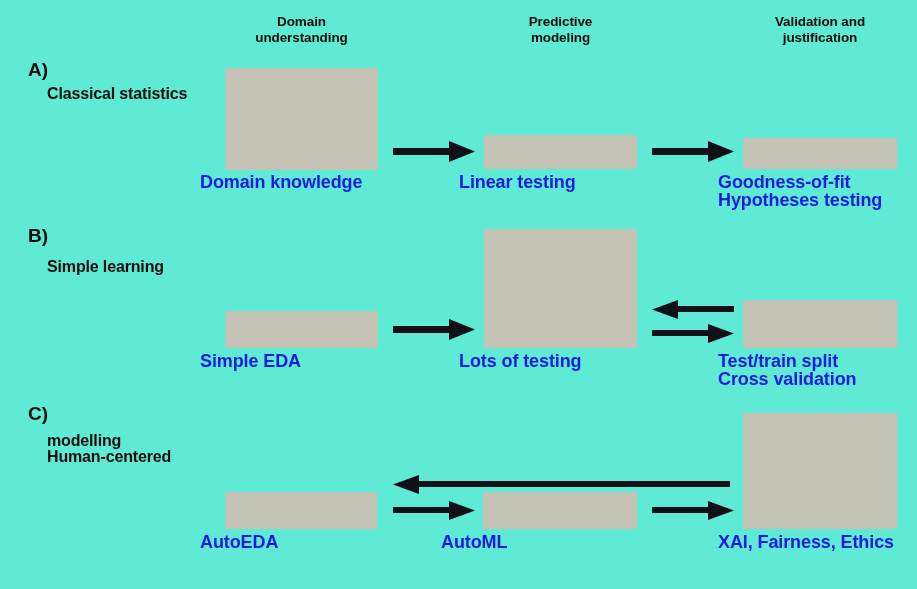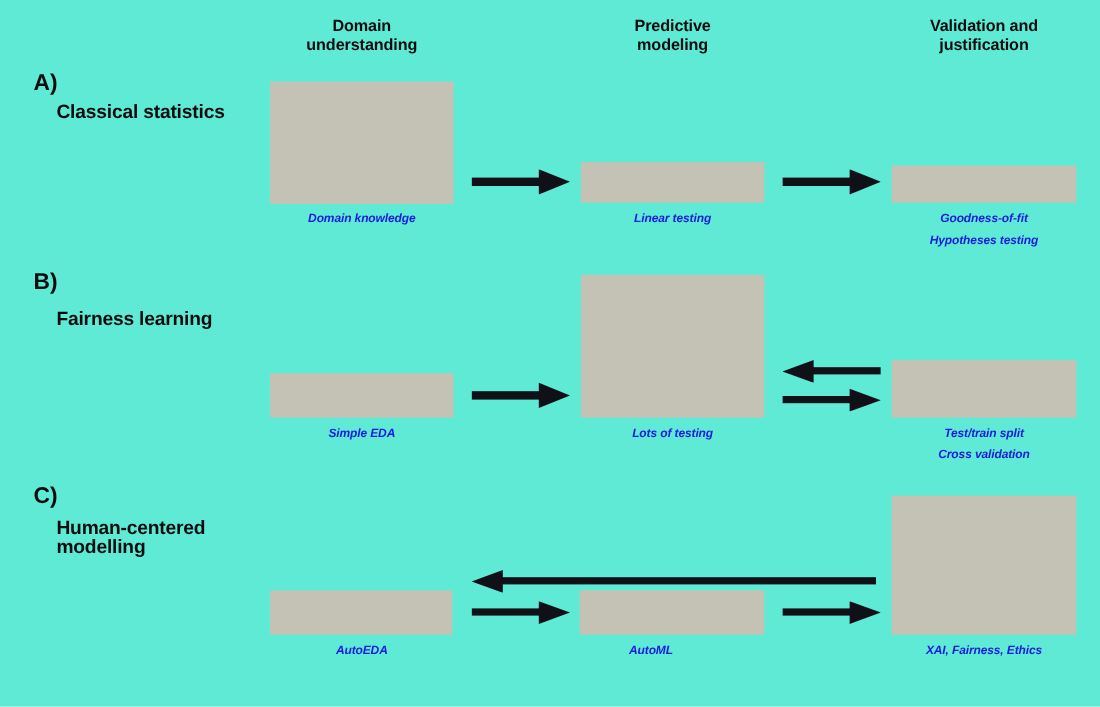--- a/index.html
+++ b/index.html
@@ -43,28 +43,26 @@
     letter-spacing:-0.15px;
   }
 
   
   .stage-box{
     position:absolute;
     background:#c4c2b5;
   }
   .stage-label{
     position:absolute;
-    text-align:center;
-    font-weight:bold;
-    font-size:10px;
+    font-weight:bold;
+    font-size:18px;
     line-height:17.5px;
     color:#1a1ae0;
     white-space:nowrap;
     letter-spacing:-0.1px;
-    font-style:italic;
   }
 
   
   .arrow{
     position:absolute;
     display:block;
   }
   .arrow svg{display:block;}
 </style>
 </head>
@@ -114,21 +112,21 @@
     </svg>
   </div>
 
   <div class="stage-box" style="left:743px; top:138px; width:154px; height:31px;"></div>
   <div class="stage-label" style="left:718px; top:174px; width:204px;">
     <div>Goodness-of-fit</div>
     <div>Hypotheses testing</div>
   </div>
 
   <div class="row-letter" style="left:28px; top:226px;">B)</div>
-  <div class="row-title" style="left:47px; top:259px; width:180px;">Fairness learning</div>
+  <div class="row-title" style="left:47px; top:259px; width:180px;">Simple learning</div>
 
   <div class="stage-box" style="left:225px; top:311px; width:153px; height:37px;"></div>
   <div class="stage-label" style="left:200px; top:353px; width:203px;">
     <div>Simple EDA</div>
   </div>
 
   <div class="arrow" style="left:393px; top:319px;">
     <svg width="82" height="21" viewBox="0 0 82 21">
       <rect x="0" y="7" width="62" height="7" fill="#101018"></rect>
       <polygon points="56,0 82,10.5 56,21" fill="#101018"></polygon>
@@ -154,22 +152,22 @@
   </div>
 
   <div class="stage-box" style="left:743px; top:300px; width:154px; height:48px;"></div>
   <div class="stage-label" style="left:718px; top:353px; width:204px;">
     <div>Test/train split</div>
     <div>Cross validation</div>
   </div>
 
   <div class="row-letter" style="left:28px; top:404px;">C)</div>
   <div class="row-title" style="left:47px; top:433px; width:180px;">
+    <div>modelling</div>
     <div>Human-centered</div>
-    <div>modelling</div>
   </div>
 
   <div class="arrow" style="left:393px; top:475px;">
     <svg width="337" height="19" viewBox="0 0 337 19">
       <rect x="20" y="6" width="317" height="6" fill="#101018"></rect>
       <polygon points="26,0 0,9.5 26,19" fill="#101018"></polygon>
     </svg>
   </div>
 
   <div class="stage-box" style="left:225px; top:492px; width:152px; height:37px;"></div>

